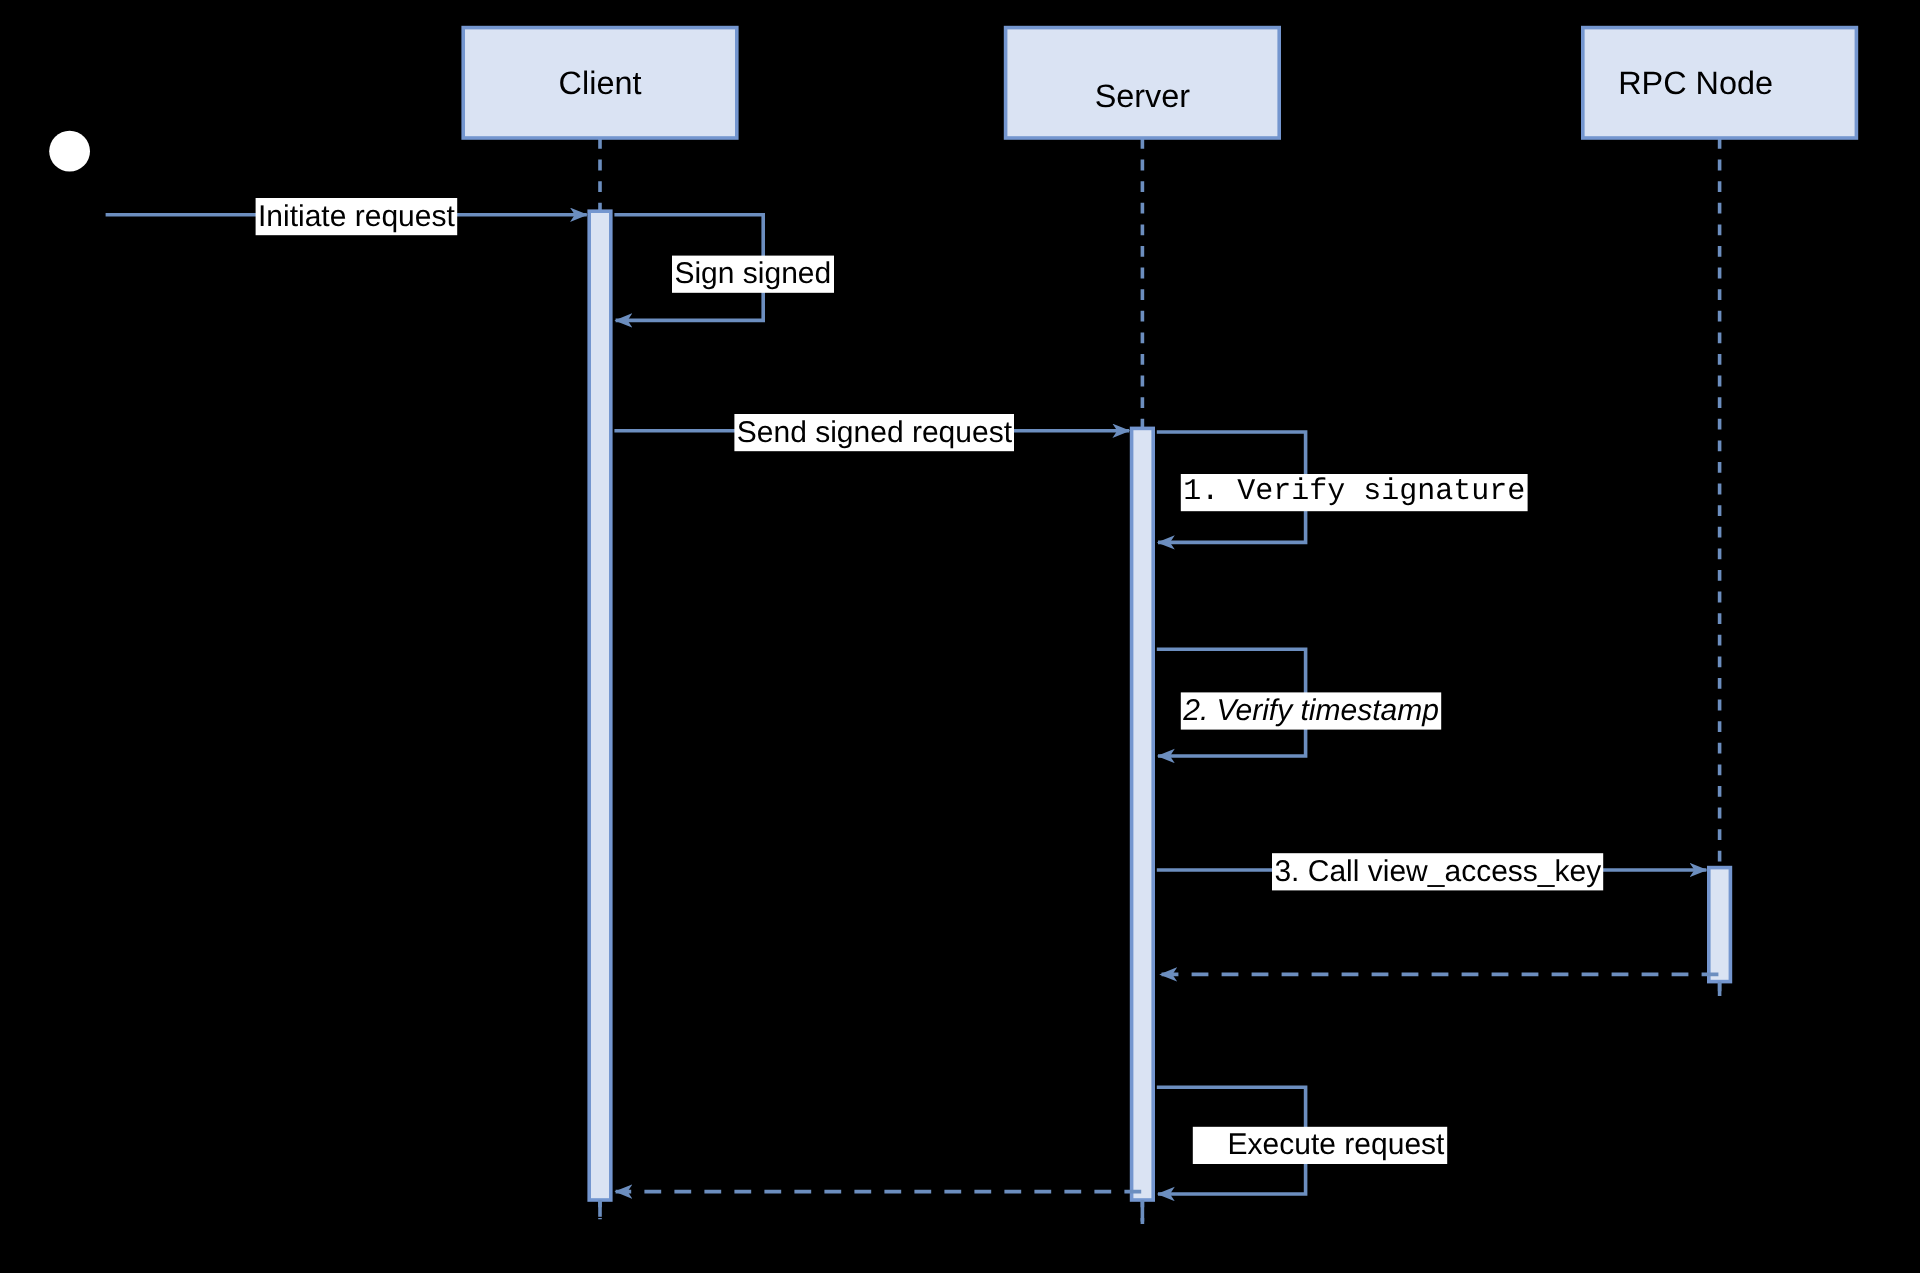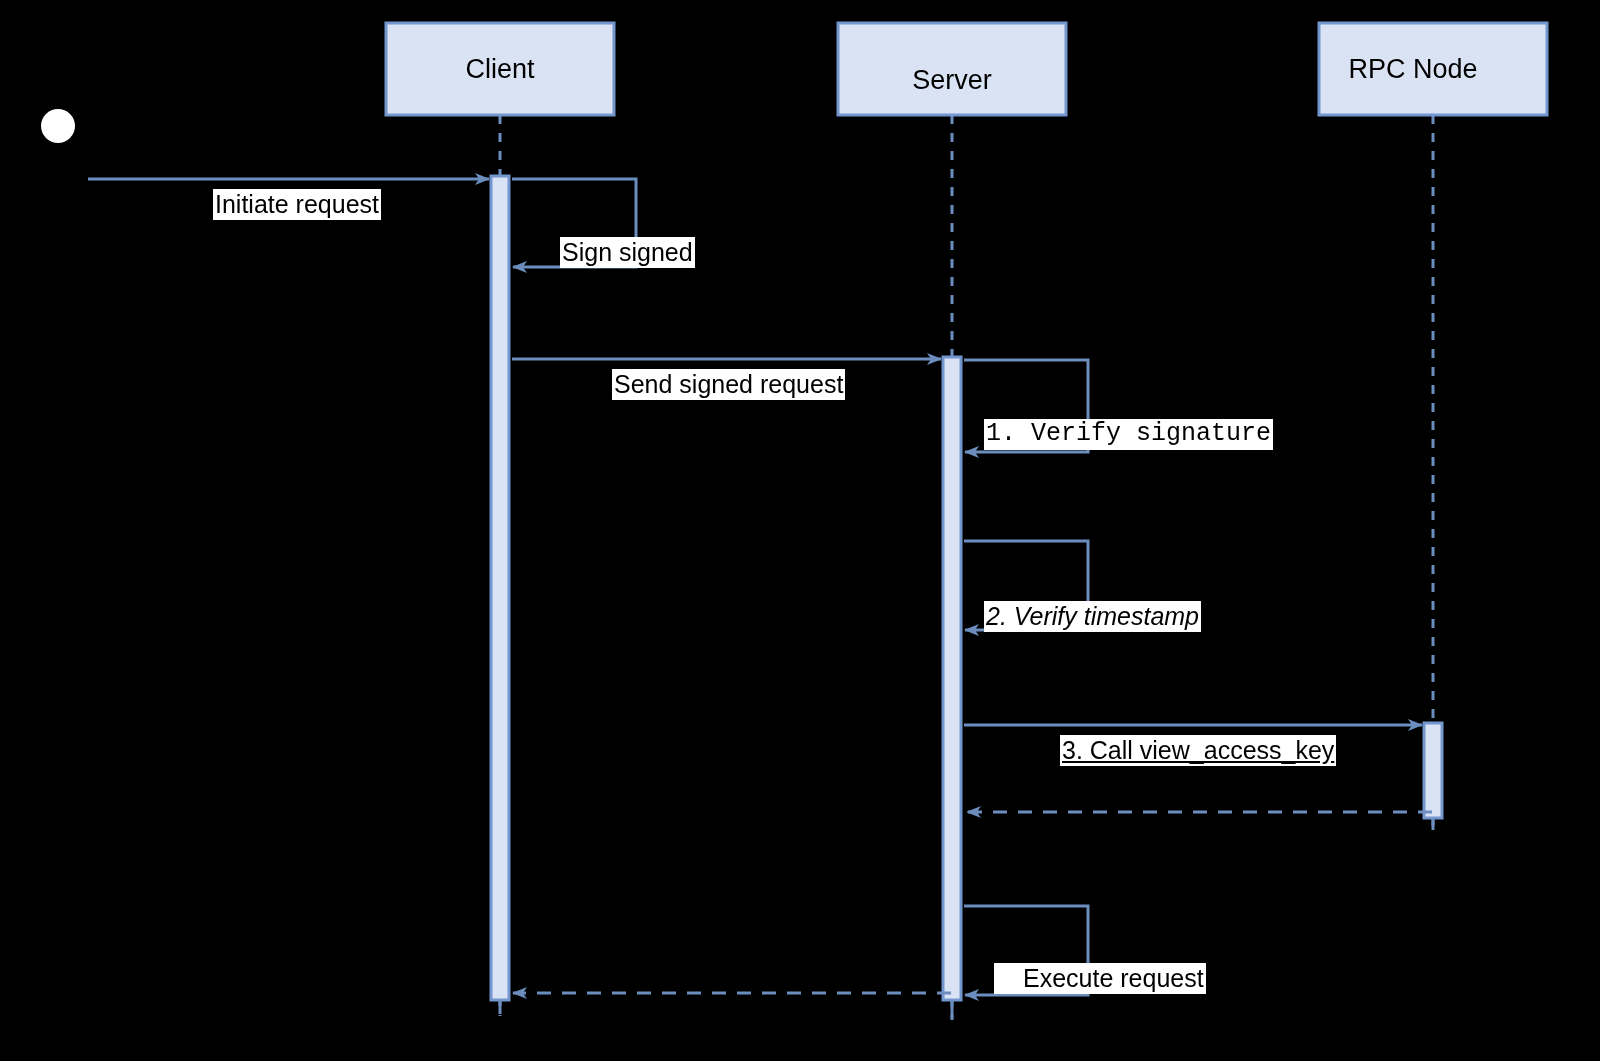--- a/index.html
+++ b/index.html
@@ -35,21 +35,20 @@
     line-height: 1;
   }
   .msg-label {
     position: absolute;
     font-size: 25px;
     color: #000000;
     background: #ffffff;
     white-space: nowrap;
     line-height: 1.15;
     padding: 1px 2px;
-    margin-top: 24px;
   }
 </style>
 </head>
 <body>
 
 <div id="diagram-root">
 
   <svg class="layer" viewBox="0 0 1600 1061" xmlns="http://www.w3.org/2000/svg">
     <defs>
       <marker id="arrow-open" markerWidth="16" markerHeight="16" refX="14" refY="6" orient="auto" markerUnits="userSpaceOnUse">
@@ -115,17 +114,17 @@
   <div class="msg-label" style="left:213px; top:165px;">Initiate request</div>
 
   <div class="msg-label" style="left:560px; top:213px;">Sign signed</div>
 
   <div class="msg-label" style="left:612px; top:345px;">Send signed request</div>
 
   <div class="msg-label" style="left:984px; top:395px;font-family:Liberation Mono, monospace;">1. Verify signature</div>
 
   <div class="msg-label" style="left:984px; top:577px;font-style:italic;">2. Verify timestamp</div>
 
-  <div class="msg-label" style="left:1060px; top:395px; top:711px;text-decoration:underline;">3. Call view_access_key</div>
+  <div class="msg-label" style="left:1060px; top:395px; top:711px;">3. Call view_access_key</div>
 
   <div class="msg-label" style="left:994px; top:939px;padding-left:29px;">Execute request</div>
 
 </div>
 
 </body></html>

